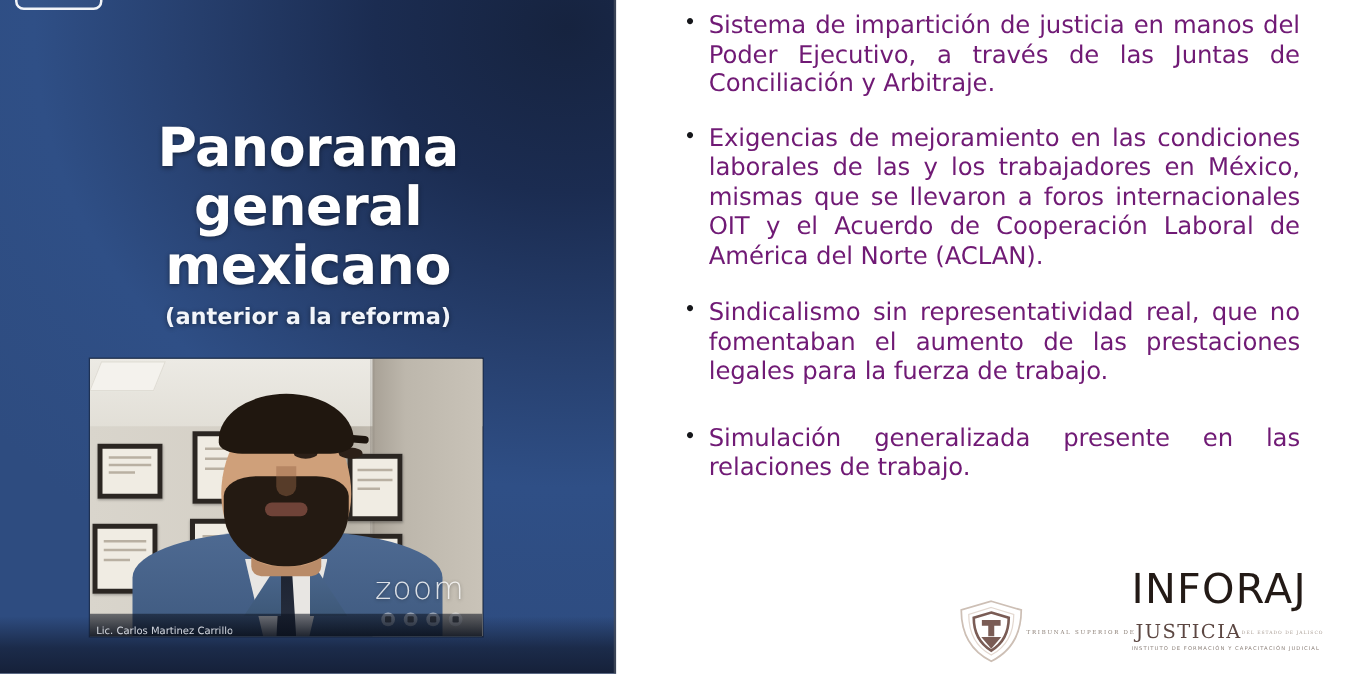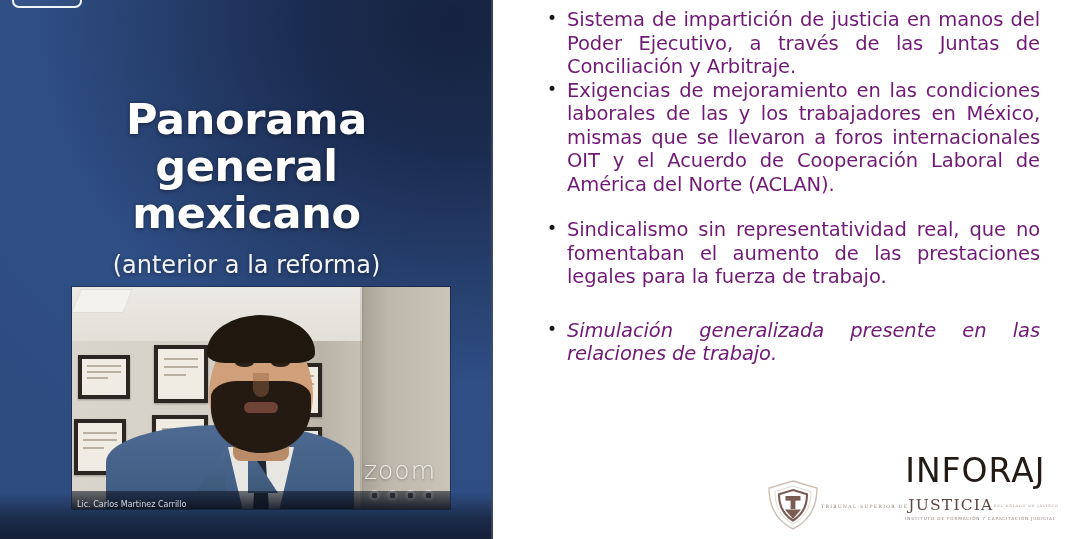--- a/index.html
+++ b/index.html
@@ -55,34 +55,34 @@
     color: #ffffff;
     font-family: "DejaVu Sans", sans-serif;
     font-weight: bold;
     font-size: 43px;
     line-height: 47px;
     letter-spacing: -0.3px;
     text-shadow: 0 1px 4px rgba(0,0,0,0.45);
     white-space: nowrap;
   }
   #slide-subtitle {
-    margin-top: 16px;
+    margin-top: 4px;
     color: #f2f5fa;
     font-family: "DejaVu Sans", sans-serif;
-    font-weight: normal;
-    font-size: 24px;
+    font-weight: bold;
+    font-size: 18px;
     line-height: 25px;
     text-shadow: 0 1px 4px rgba(0,0,0,0.45);
   }
 
   
   #webcam {
     position: absolute;
     left: 72px; top: 287px;
-    width: 378px; height: 222px;
+    width: 314px; height: 222px;
     overflow: hidden;
     z-index: 5;
     box-shadow: 0 0 0 1px rgba(0,0,0,0.35);
     background: #2a2c2e;
   }
   #room {
     position: absolute; inset: 0;
     background:
       linear-gradient(90deg,#d9d5cc 0%, #d3cec4 52%, #b9b3a8 66%, #cdc7bc 82%, #d6d1c7 100%);
   }
@@ -255,23 +255,23 @@
     letter-spacing: -0.1px;
   }
   li.bullet::before {
     content: "\2022";
     position: absolute;
     left: 2px; top: -1px;
     font-size: 17px;
     color: #15161a;
   }
   #b1 { margin-top: 6px; }
-  #b2 { }
+  #b2 { margin-top: 20px; }
   #b3 { margin-top: 22px; }
-  #b4 { margin-top: 30px; font-style: italic; }
+  #b4 { margin-top: 30px; }
 
   
   #logo-row {
     position: absolute;
     left: 52px; right: 24px; bottom: 8px;
     display: flex;
     align-items: flex-end;
     justify-content: flex-end;
     gap: 36px;
   }

